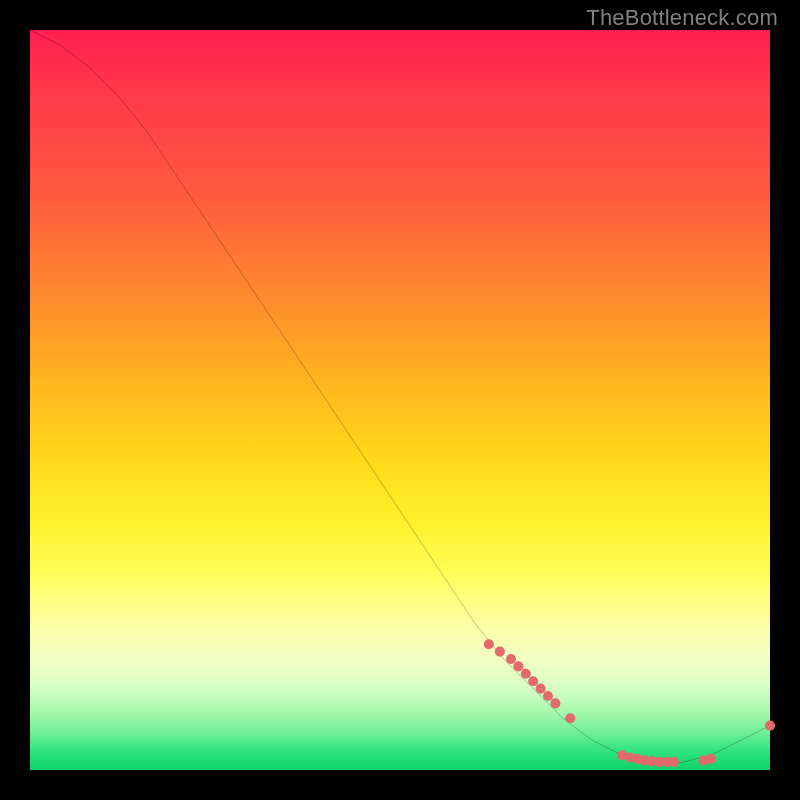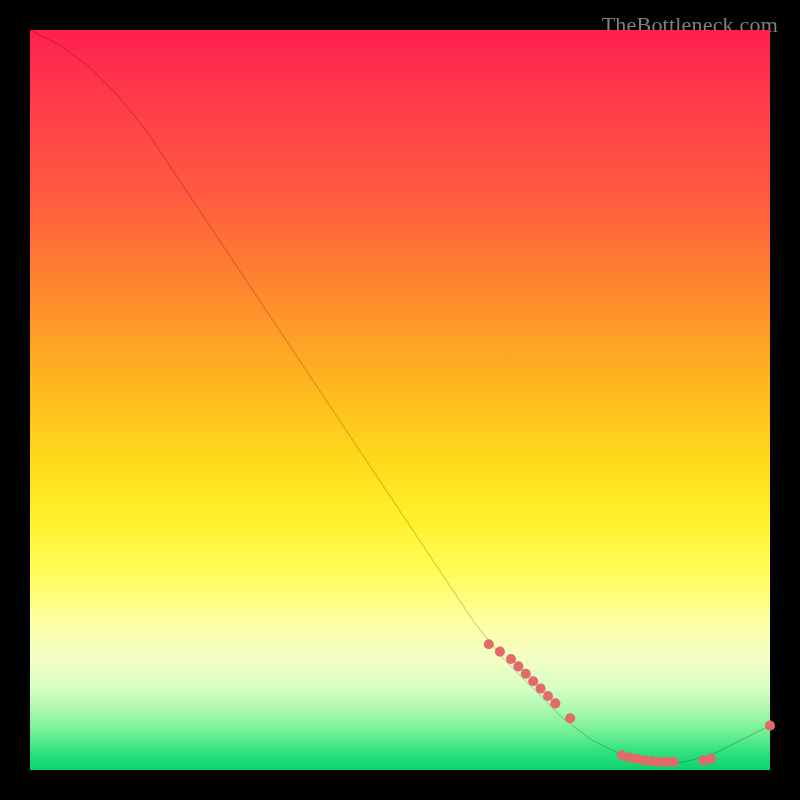--- a/index.html
+++ b/index.html
@@ -5,23 +5,23 @@
   * { margin: 0; padding: 0; box-sizing: border-box; }
   html, body { width: 800px; height: 800px; overflow: hidden; background: #000; }
   .stage {
     position: relative;
     width: 800px;
     height: 800px;
     background: #000;
   }
   .watermark {
     position: absolute;
-    top: 12px;
+    top: 5px;
     right: 22px;
-    font-family: Liberation Serif, serif;
+    font-family: Liberation Sans, sans-serif;
     font-size: 22px;
     color: #808080;
     letter-spacing: 0.2px;
     margin-left: 16px;
   }
   .plot {
     position: absolute;
     left: 30px;
     top: 30px;
     width: 740px;

